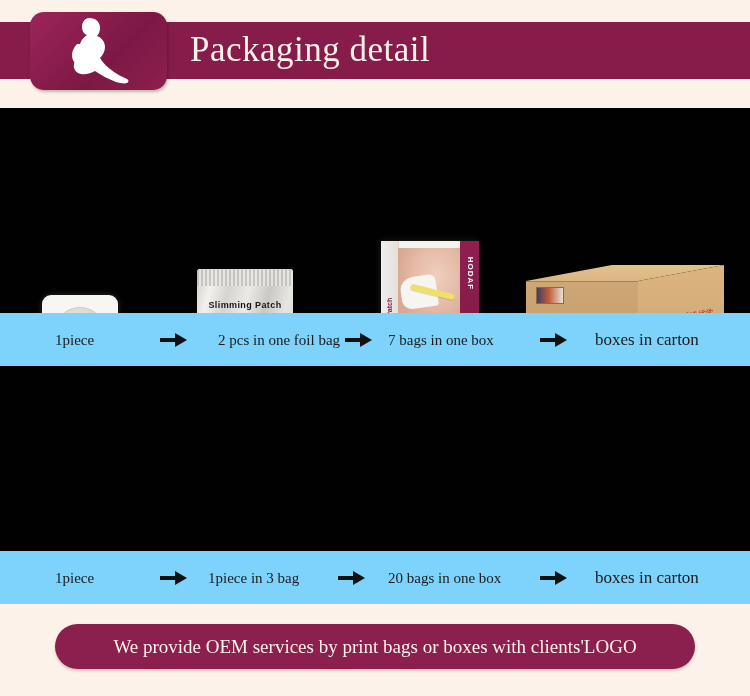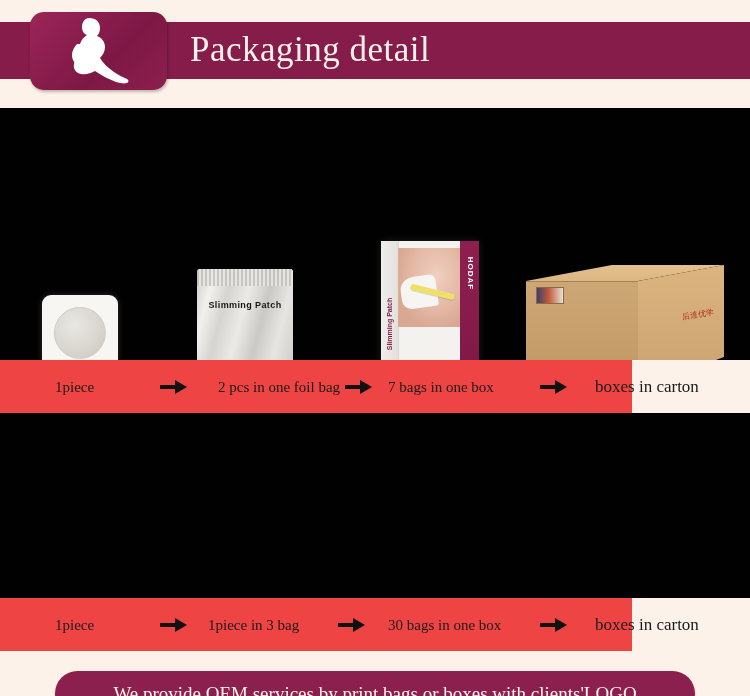--- a/index.html
+++ b/index.html
@@ -56,21 +56,21 @@
   }
   .logo-badge svg { position:absolute; left:26px; top:2px; }
 
   
   .strip {
     position: relative;
     width: 750px;
     background: #010101;
     overflow: hidden;
   }
-  .strip-1 { height: 252px; }
+  .strip-1 { height: 205px; }
   .strip-2 { height: 185px; }
 
   
   .patch {
     position: absolute;
     background: #f7f6f3;
     border-radius: 9px;
     box-shadow: 0 0 6px rgba(255,255,255,.18);
   }
   .patch .pad {
@@ -192,23 +192,23 @@
     position: absolute; left: 156px; top: 44px;
     font-family: "Liberation Sans", sans-serif;
     font-size: 8px; color: #b3281a;
     transform: rotate(-9deg);
     white-space: nowrap;
   }
 
   
   .caption-row {
     position: relative;
-    width: 632px;
+    width: 750px;
     height: 53px;
-    background: #ef4444;
+    background: #7dd3fc;
   }
   .cap {
     position: absolute;
     top: 50%;
     transform: translateY(-50%);
     font-size: 15px;
     color: #1a1a1a;
     white-space: nowrap;
   }
   .arrow-b {
@@ -350,21 +350,21 @@
     <div class="cap" style="left:55px;">1piece</div>
     <div class="arrow-b" style="left:160px;">
       <div class="shaft"></div>
         <div class="head"></div>
     </div>
     <div class="cap" style="left:208px;">1piece in 3 bag</div>
     <div class="arrow-b" style="left:338px;">
       <div class="shaft"></div>
         <div class="head"></div>
     </div>
-    <div class="cap" style="left:388px;">30 bags in one box</div>
+    <div class="cap" style="left:388px;">20 bags in one box</div>
     <div class="arrow-b" style="left:540px;">
       <div class="shaft"></div>
         <div class="head"></div>
     </div>
     <div class="cap" style="left:595px; font-size:17px;">boxes in carton</div>
   </div>
 
   <div class="footer">
     <div class="pill">
       <span>We provide OEM services by print bags or boxes with clients'LOGO</span>

